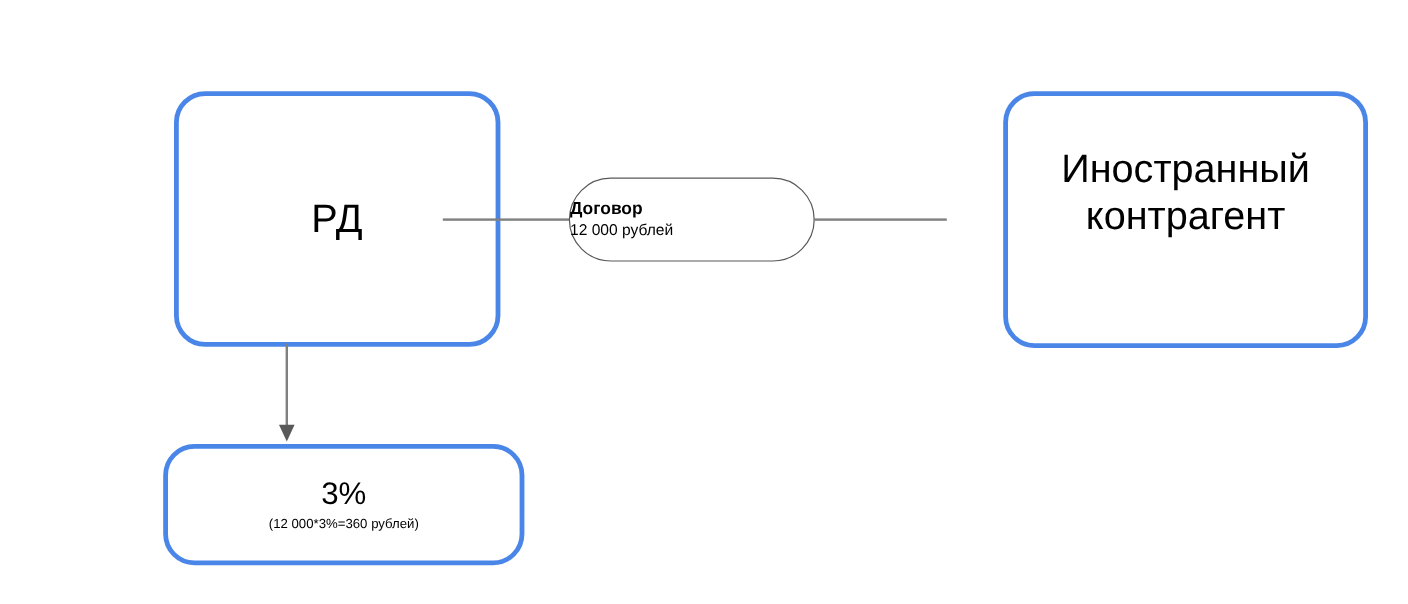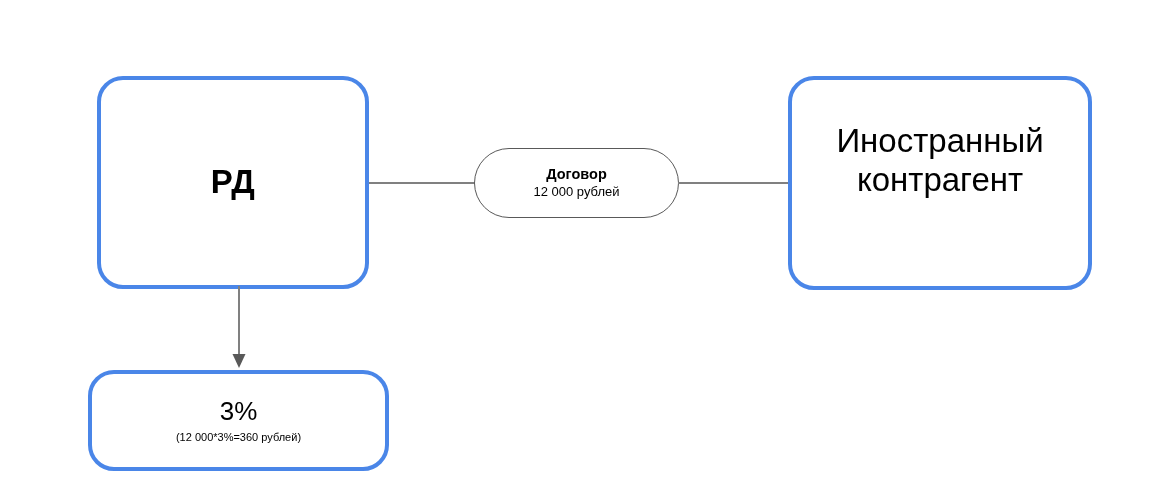--- a/index.html
+++ b/index.html
@@ -22,32 +22,33 @@
     box-sizing: border-box;
     background: #ffffff;
     border: 4px solid #4a86e8;
     border-radius: 26px;
     display: flex;
     flex-direction: column;
     align-items: center;
     justify-content: center;
     text-align: center;
     color: #000000;
+    margin-left: 48px;
   }
 
   #box-rd {
     left: 97px;
     top: 76px;
     width: 272px;
     height: 213px;
   }
   #box-rd .node-title {
     font-size: 33px;
     line-height: 1.05;
-    font-weight: 700;
+    font-weight: 400;
     letter-spacing: 0.5px;
   }
 
   #box-foreign {
     left: 788px;
     top: 76px;
     width: 304px;
     height: 214px;
     justify-content: flex-start;
     padding-top: 42px;
@@ -88,21 +89,21 @@
     left: 474px;
     top: 148px;
     width: 205px;
     height: 70px;
     box-sizing: border-box;
     background: #ffffff;
     border: 1.4px solid #595959;
     border-radius: 35px;
     display: flex;
     flex-direction: column;
-    align-items: center;
+    align-items: flex-start;
     justify-content: center;
     text-align: center;
     color: #000000;
   }
   #pill-contract .pill-title {
     font-size: 14.5px;
     font-weight: bold;
     line-height: 1.25;
   }
   #pill-contract .pill-sub {

